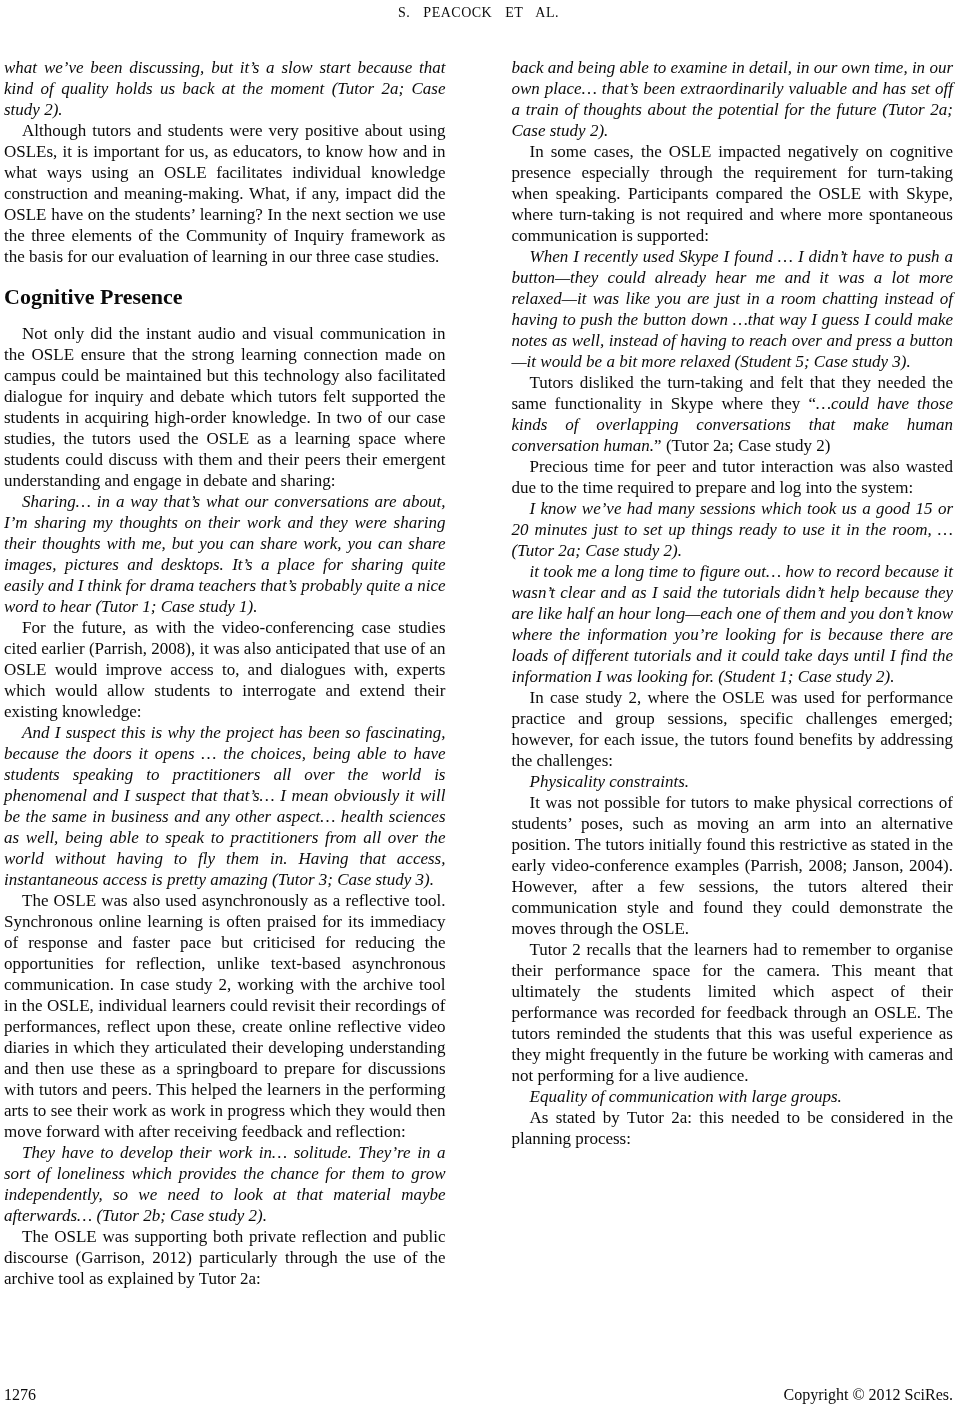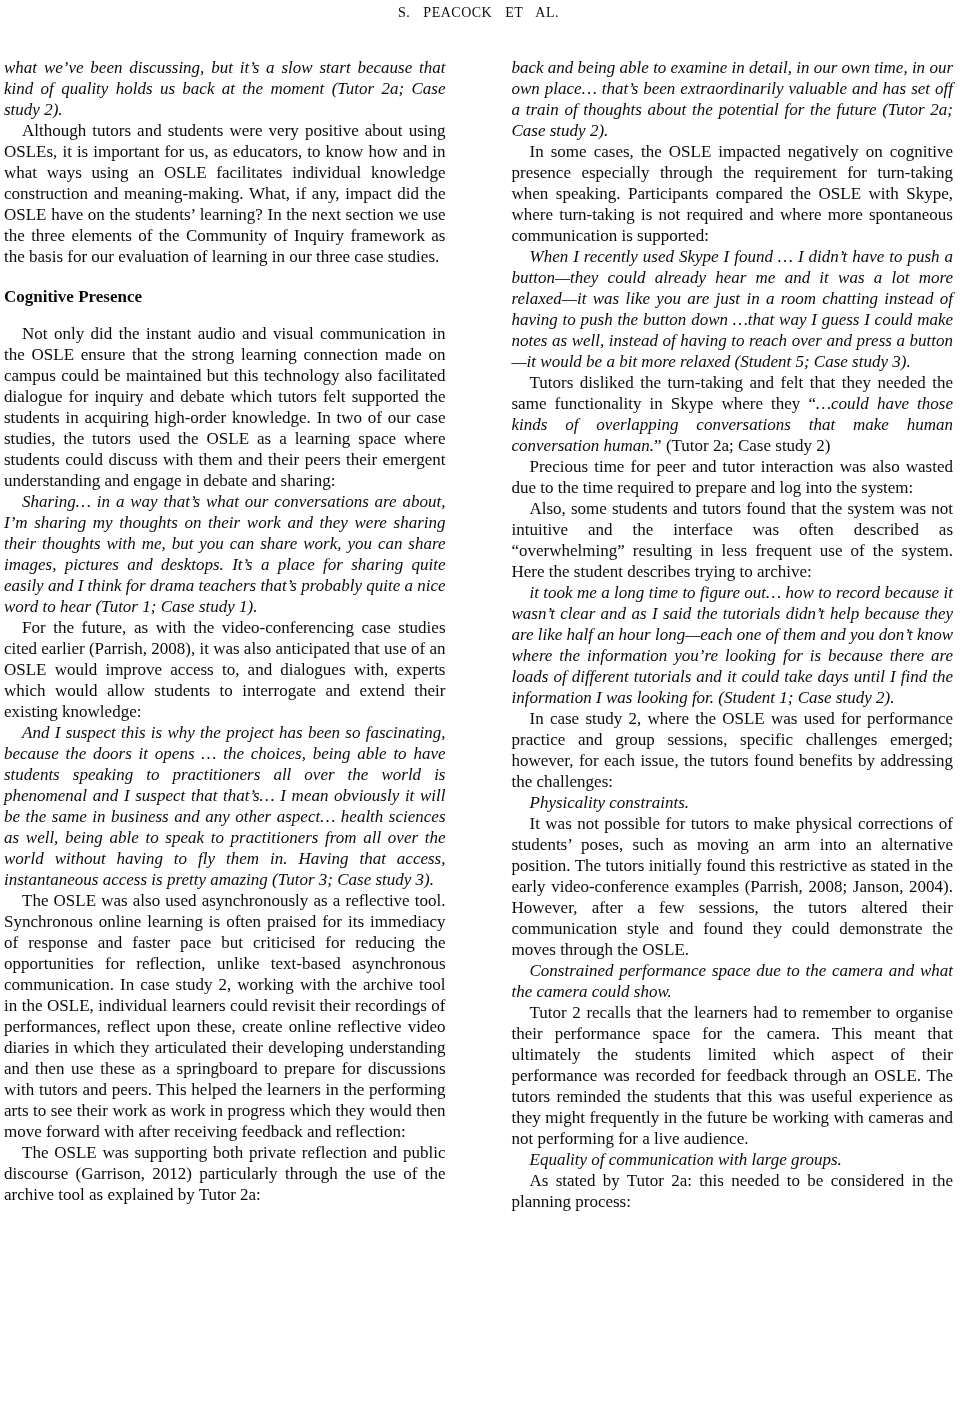--- a/index.html
+++ b/index.html
@@ -38,21 +38,21 @@
   }
   .para {
     margin: 0;
     text-align: justify;
   }
   .para.body, .para.quote { text-indent: 18px; }
   .para.quote-cont { text-indent: 0; }
   .it { font-style: italic; }
   .rm { font-style: normal; }
   .section-heading {
-    font-size: 17px;
+    font-size: 22px;
     line-height: 24px;
     font-weight: 700;
     margin: 18px 0 14px 0;
     text-align: left;
     text-indent: 0;
   }
   .footer {
     margin-top: auto;
     display: flex;
     justify-content: space-between;
@@ -70,33 +70,37 @@
   <div class="columns">
     <div class="col" id="col-left">
         <p class="para quote-cont"><span class="it">what we’ve been discussing, but it’s a slow start because that kind of quality holds us back at the moment (Tutor 2a; Case study 2).</span></p>
         <p class="para body"><span class="rm">Although tutors and students were very positive about using OSLEs, it is important for us, as educators, to know how and in what ways using an OSLE facilitates individual knowledge construction and meaning-making. What, if any, impact did the OSLE have on the students’ learning? In the next section we use the three elements of the Community of Inquiry framework as the basis for our evaluation of learning in our three case studies.</span></p>
         <h2 class="section-heading"><span class="rm">Cognitive Presence</span></h2>
         <p class="para body"><span class="rm">Not only did the instant audio and visual communication in the OSLE ensure that the strong learning connection made on campus could be maintained but this technology also facilitated dialogue for inquiry and debate which tutors felt supported the students in acquiring high-order knowledge. In two of our case studies, the tutors used the OSLE as a learning space where students could discuss with them and their peers their emergent understanding and engage in debate and sharing:</span></p>
         <p class="para quote"><span class="it">Sharing… in a way that’s what our conversations are about, I’m sharing my thoughts on their work and they were sharing their thoughts with me, but you can share work, you can share images, pictures and desktops. It’s a place for sharing quite easily and I think for drama teachers that’s probably quite a nice word to hear (Tutor 1; Case study 1).</span></p>
         <p class="para body"><span class="rm">For the future, as with the video-conferencing case studies cited earlier (Parrish, 2008), it was also anticipated that use of an OSLE would improve access to, and dialogues with, experts which would allow students to interrogate and extend their existing knowledge:</span></p>
         <p class="para quote"><span class="it">And I suspect this is why the project has been so fascinating, because the doors it opens … the choices, being able to have students speaking to practitioners all over the world is phenomenal and I suspect that that’s… I mean obviously it will be the same in business and any other aspect… health sciences as well, being able to speak to practitioners from all over the world without having to fly them in. Having that access, instantaneous access is pretty amazing (Tutor 3; Case study 3).</span></p>
         <p class="para body"><span class="rm">The OSLE was also used asynchronously as a reflective tool. Synchronous online learning is often praised for its immediacy of response and faster pace but criticised for reducing the opportunities for reflection, unlike text-based asynchronous communication. In case study 2, working with the archive tool in the OSLE, individual learners could revisit their recordings of performances, reflect upon these, create online reflective video diaries in which they articulated their developing understanding and then use these as a springboard to prepare for discussions with tutors and peers. This helped the learners in the performing arts to see their work as work in progress which they would then move forward with after receiving feedback and reflection:</span></p>
+        <p class="para quote"><span class="it">They have to develop their work in… solitude. They’re in a sort of loneliness which provides the chance for them to grow independently, so we need to look at that material maybe afterwards… (Tutor 2b; Case study 2).</span></p>
         <p class="para body"><span class="rm">The OSLE was supporting both private reflection and public discourse (Garrison, 2012) particularly through the use of the archive tool as explained by Tutor 2a:</span></p>
       </div>
     <div class="col" id="col-right">
         <p class="para quote-cont"><span class="it">back and being able to examine in detail, in our own time, in our own place… that’s been extraordinarily valuable and has set off a train of thoughts about the potential for the future (Tutor 2a; Case study 2).</span></p>
         <p class="para body"><span class="rm">In some cases, the OSLE impacted negatively on cognitive presence especially through the requirement for turn-taking when speaking. Participants compared the OSLE with Skype, where turn-taking is not required and where more spontaneous communication is supported:</span></p>
         <p class="para quote"><span class="it">When I recently used Skype I found … I didn’t have to push a button—they could already hear me and it was a lot more relaxed—it was like you are just in a room chatting instead of having to push the button down …that way I guess I could make notes as well, instead of having to reach over and press a button—it would be a bit more relaxed (Student 5; Case study 3).</span></p>
         <p class="para body"><span class="rm">Tutors disliked the turn-taking and felt that they needed the same functionality in Skype where they “</span><span class="it">…could have those kinds of overlapping conversations that make human conversation human.</span><span class="rm">” (Tutor 2a; Case study 2)</span></p>
         <p class="para body"><span class="rm">Precious time for peer and tutor interaction was also wasted due to the time required to prepare and log into the system:</span></p>
-        <p class="para body"><span class="rm">Also, some students and tutors found that the system was not intuitive and the interface was often described as “overwhelming” resulting in less frequent use of the system. Here the student describes trying to archive:</span></p>
+        <p class="para quote"><span class="it">I know we’ve had many sessions which took us a good 15 or 20 minutes just to set up things ready to use it in the room, …(Tutor 2a; Case study 2).</span></p>
         <p class="para quote"><span class="it">it took me a long time to figure out… how to record because it wasn’t clear and as I said the tutorials didn’t help because they are like half an hour long—each one of them and you don’t know where the information you’re looking for is because there are loads of different tutorials and it could take days until I find the information I was looking for. (Student 1; Case study 2).</span></p>
         <p class="para body"><span class="rm">In case study 2, where the OSLE was used for performance practice and group sessions, specific challenges emerged; however, for each issue, the tutors found benefits by addressing the challenges:</span></p>
         <p class="para quote"><span class="it">Physicality constraints.</span></p>
         <p class="para body"><span class="rm">It was not possible for tutors to make physical corrections of students’ poses, such as moving an arm into an alternative position. The tutors initially found this restrictive as stated in the early video-conference examples (Parrish, 2008; Janson, 2004). However, after a few sessions, the tutors altered their communication style and found they could demonstrate the moves through the OSLE.</span></p>
-        <p class="para quote"><span class="it">Constrained performance space due to the camera and what the camera could show.</span></p>
         <p class="para body"><span class="rm">Tutor 2 recalls that the learners had to remember to organise their performance space for the camera. This meant that ultimately the students limited which aspect of their performance was recorded for feedback through an OSLE. The tutors reminded the students that this was useful experience as they might frequently in the future be working with cameras and not performing for a live audience.</span></p>
         <p class="para quote"><span class="it">Equality of communication with large groups.</span></p>
         <p class="para body"><span class="rm">As stated by Tutor 2a: this needed to be considered in the planning process:</span></p>
       </div>
   </div>
 
+  <div class="footer">
+    <span>1276</span>
+    <span>Copyright © 2012 SciRes.</span>
+  </div>
 </div>
 
 </body></html>

